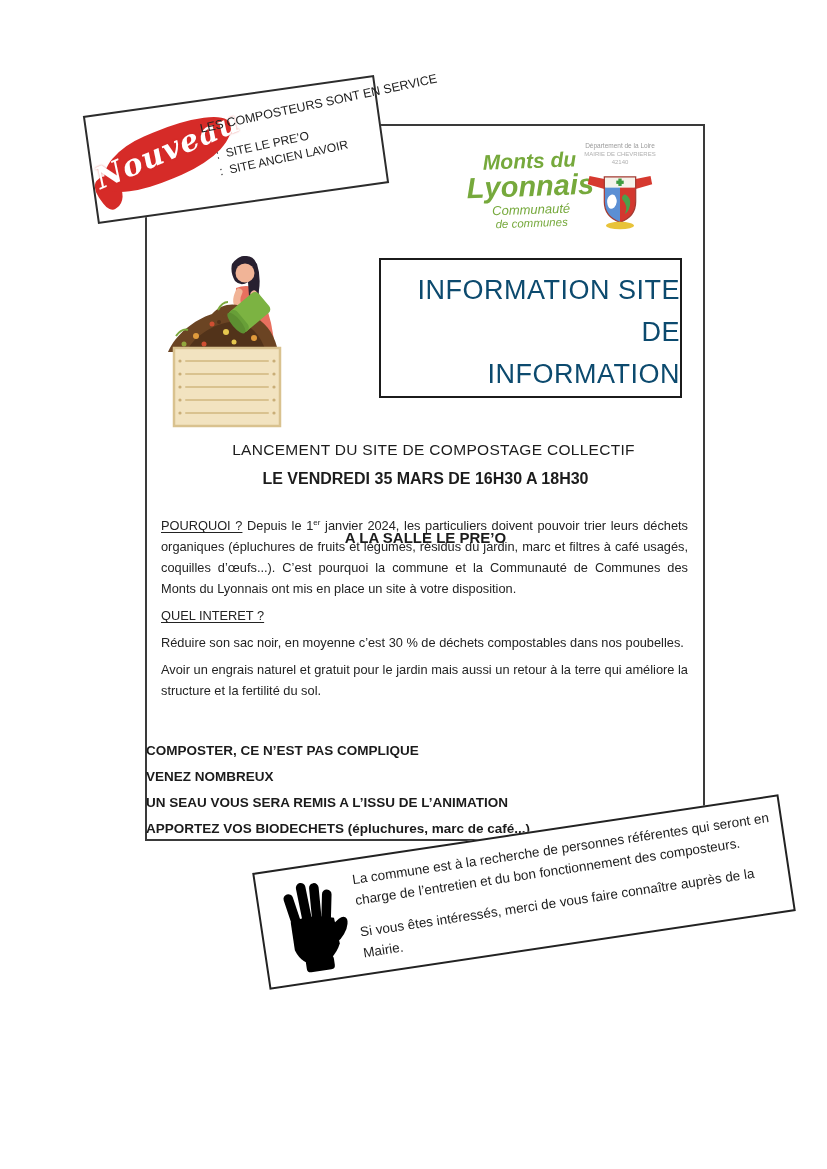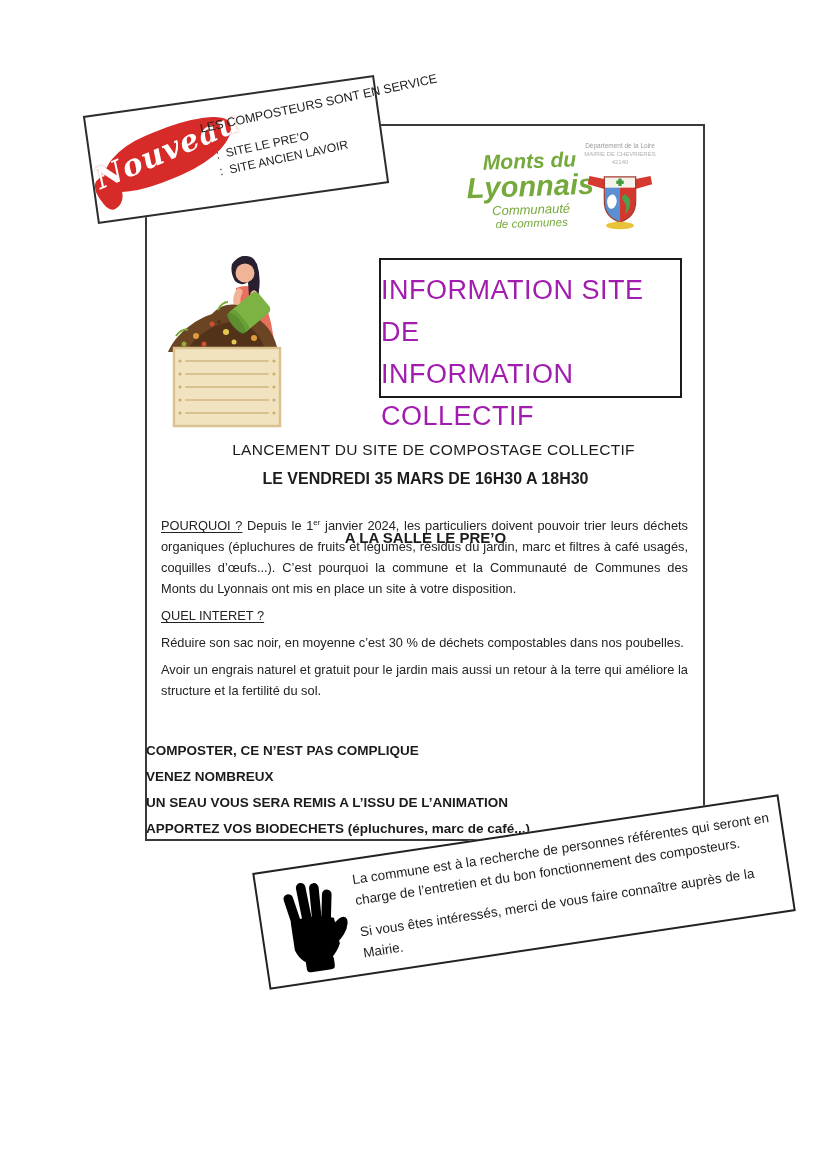--- a/index.html
+++ b/index.html
@@ -34,22 +34,22 @@
   .lm-line3{font-style:italic;font-size:13px;line-height:14px;margin-top:3px;}
   .lm-line4{font-style:italic;font-size:11.5px;line-height:12px;}
 
   .mairie-block{position:absolute;left:574px;top:142px;width:92px;text-align:center;z-index:2;}
   .mairie-line{font-size:6.5px;line-height:8px;color:#9a9a9a;}
   .mairie-line.small{font-size:6px;color:#b0b0b0;}
   .shield-svg{margin-top:3px;}
 
   
   .title-box{position:absolute;left:379px;top:258px;width:303px;height:140px;border:2px solid #1b1b1b;
-             box-sizing:border-box;text-align:left;z-index:2;background:#fff;
-             font-size:27px;letter-spacing:0.5px;color:#a21caf;padding-top:9px;line-height:42px;}
+             box-sizing:border-box;text-align:right;z-index:2;background:#fff;
+             font-size:27px;letter-spacing:0.5px;color:#0c4a6e;padding-top:9px;line-height:42px;}
 
   
   .illustration{position:absolute;left:156px;top:240px;z-index:2;}
 
   
   .center-line{position:absolute;left:146px;width:559px;text-align:center;z-index:2;color:#1c1c1c;}
   .h-lancement{top:441px;font-size:15.5px;letter-spacing:0.3px;padding-left:8px;}
   .h-date{top:470px;font-size:16px;font-weight:bold;}
   .h-place{top:529px;font-size:15px;font-weight:bold;}
 
@@ -107,21 +107,20 @@
         <path d="M46,30 q8,4 6,14 q-2,8 -6,10 q4,-10 -2,-16 q-4,-5 2,-8 Z" fill="#4ba04b"></path>
       </g>
       <path d="M21,9 h38 v30 q0,18 -19,25 q-19,-7 -19,-25 Z" fill="none" stroke="#a33b32" stroke-width="1.5"></path>
       <ellipse cx="40" cy="68" rx="17" ry="4.5" fill="#e8c33a"></ellipse>
     </svg>
   </div>
 
   <div class="title-box">
     <div>INFORMATION SITE DE</div>
     <div>INFORMATION</div>
-    <div>COLLECTIF</div>
   </div>
 
   <svg class="illustration" width="182" height="192" viewBox="0 0 182 192">
 
     <path d="M80,48 Q90,44 100,48 L112,72 Q122,102 118,154 L86,154 Q78,102 80,48 Z" fill="#e8705f"></path>
     <path d="M76,24 Q88,8 101,24 Q105,36 103,50 L99,100 Q97,108 91,114 Q95,72 92,42 Q85,47 79,41 Q74,32 76,24 Z" fill="#282030"></path>
     <circle cx="89" cy="33" r="9.5" fill="#f1b497"></circle>
     <path d="M78,28 Q80,16 90,16 Q100,16 101,28 Q95,22 89,23 Q82,23 78,28 Z" fill="#282030"></path>
     <path d="M83,52 Q78,62 84,68 L92,72" stroke="#f1b497" stroke-width="7" stroke-linecap="round" fill="none"></path>
     <path d="M98,54 Q104,62 100,70 L94,74" stroke="#f1b497" stroke-width="7" stroke-linecap="round" fill="none"></path>

